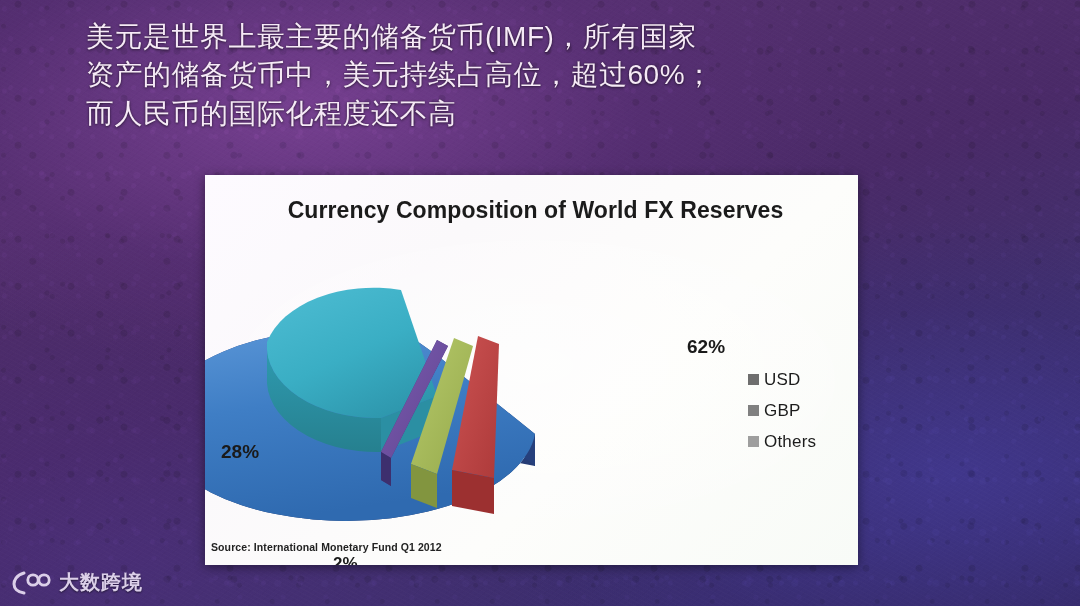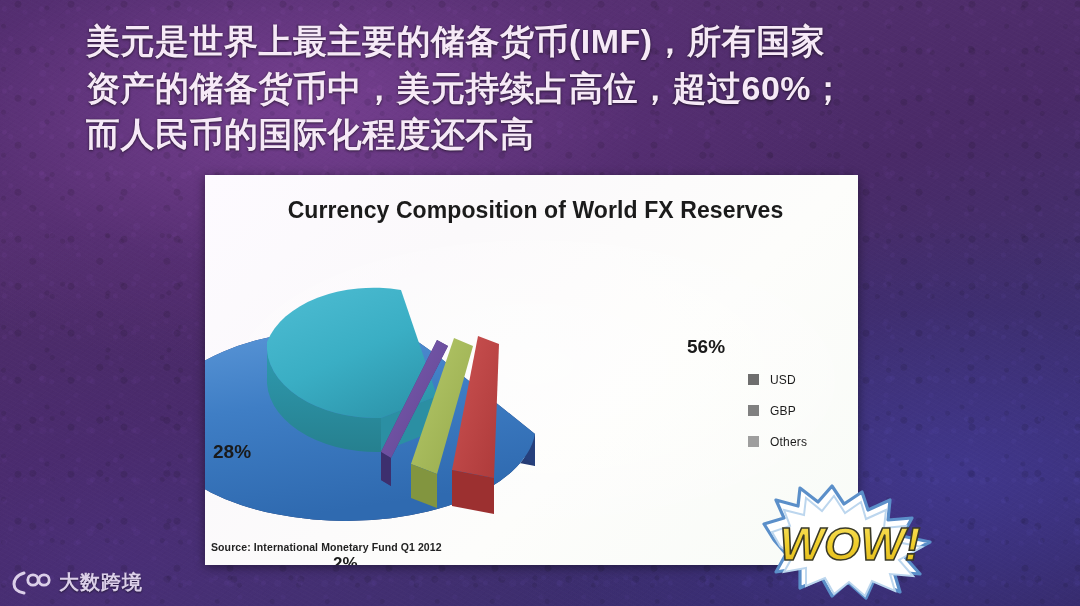--- a/index.html
+++ b/index.html
@@ -52,23 +52,23 @@
   }
 
   
   #headline {
     position: absolute;
     left: 86px;
     top: 18px;
     width: 900px;
     z-index: 5;
     color: #f6e9f7;
-    font-size: 34px;
+    font-size: 28px;
     line-height: 1.37;
-    font-weight: 700;
+    font-weight: 400;
     letter-spacing: .5px;
     text-shadow: 0 1px 3px rgba(0,0,0,.55), 0 0 1px rgba(0,0,0,.5);
     white-space: pre-line;
   }
 
   
   #chart-panel {
     position: absolute;
     left: 205px;
     top: 175px;
@@ -121,36 +121,35 @@
     align-items: center;
     height: 31px;
   }
   .legend-swatch {
     width: 11px;
     height: 11px;
     margin-right: 5px;
     flex: 0 0 auto;
   }
   .legend-label {
-    font-size: 12px;
+    font-size: 17px;
     color: #1c1c1c;
     letter-spacing: .2px;
-    margin-left: 6px;
   }
 
   
   .pie-label {
     position: absolute;
     font-size: 19px;
     font-weight: 600;
     color: #1a1a1a;
     white-space: nowrap;
   }
   #lbl-usd   { left: 482px; top: 106px; }
-  #lbl-eur   { left: 8px;   top: 211px; }
+  #lbl-eur   { left: 16px;   top: 211px; }
   #lbl-gbp   { left: 128px; top: 324px; font-size: 17px; }
   #lbl-jpy   { left: 178px; top: 333px; font-size: 17px; }
 
   
   #wow {
     position: absolute;
     left: 762px;
     top: 484px;
     width: 182px;
     height: 116px;
@@ -286,21 +285,21 @@
         </g>
 
         <g>
           <path d="M 273 106 L 247 240 L 289 248 L 294 114 Z" fill="url(#gOthTop)"></path>
           <path d="M 247 240 L 247 276 L 289 284 L 289 248 Z" fill="#9c3030"></path>
           <path d="M 289 248 L 289 284 L 294 150 L 294 114 Z" fill="#a83838" opacity="0"></path>
         </g>
       </svg>
 
       
-      <div class="pie-label" id="lbl-usd">56%</div>
+      <div class="pie-label" id="lbl-usd">62%</div>
       <div class="pie-label" id="lbl-eur">28%</div>
       <div class="pie-label" id="lbl-gbp">2%</div>
       <div class="pie-label" id="lbl-jpy">4%</div>
       
 
       
       <div id="legend">
         <div class="legend-row">
           <span class="legend-swatch" style="background:#6e6e6e"></span>
           <span class="legend-label">USD</span>
@@ -312,44 +311,20 @@
         <div class="legend-row">
           <span class="legend-swatch" style="background:#9e9e9e"></span>
           <span class="legend-label">Others</span>
         </div>
       </div>
     </div>
 
     <div id="chart-source">Source: International Monetary Fund Q1 2012</div>
   </div>
 
-  <div id="wow">
-    <svg width="182" height="116" viewBox="0 0 182 116">
-      <defs>
-        <linearGradient id="wowFill" x1="0" y1="0" x2="0" y2="1">
-          <stop offset="0%" stop-color="#f8e36a"></stop>
-          <stop offset="50%" stop-color="#f0cf2c"></stop>
-          <stop offset="100%" stop-color="#e0b81c"></stop>
-        </linearGradient>
-      </defs>
-
-      <path d="M 12 56 L 2 40 L 22 34 L 14 16 L 36 22 L 38 4 L 56 18
-               L 70 2 L 82 20 L 100 8 L 106 26 L 128 16 L 126 36
-               L 150 34 L 140 52 L 168 58 L 142 72 L 158 90 L 132 88
-               L 138 108 L 112 96 L 104 114 L 86 98 L 70 112 L 60 94
-               L 38 104 L 38 84 L 14 88 L 24 70 Z" fill="#ffffff" stroke="#5b8fc9" stroke-width="3.2" stroke-linejoin="round"></path>
-      <path d="M 18 62 L 10 48 L 28 42 L 22 26 L 42 31 L 44 14 L 60 27
-               L 72 12 L 83 29 L 99 18 L 104 35 L 124 26 L 122 44
-               L 144 42 L 135 58 L 160 63 L 137 76 L 151 92 L 128 90
-               L 133 107 L 110 97 L 103 112 L 87 98 L 72 110 L 63 94
-               L 44 102 L 44 84 L 22 88 L 31 72 Z" fill="#ffffff" stroke="#bcd6ee" stroke-width="2"></path>
-
-      <text x="88" y="76" text-anchor="middle" font-family="'Liberation Sans', sans-serif" font-size="47" font-weight="700" font-style="italic" fill="url(#wowFill)" stroke="#3a3a28" stroke-width="1.6">WOW!</text>
-    </svg>
-  </div>
 
   <div id="watermark">
     <svg width="40" height="24" viewBox="0 0 40 24">
       <path d="M 12 2 C 4 4 2 10 2 13 C 2 17 5 21 12 22" fill="none" stroke="#e7dcf2" stroke-width="3" stroke-linecap="round"></path>
       <circle cx="21" cy="9" r="5.2" fill="none" stroke="#e7dcf2" stroke-width="2.8"></circle>
       <circle cx="32" cy="9" r="5.2" fill="none" stroke="#e7dcf2" stroke-width="2.8"></circle>
     </svg>
     <span class="wm-text">大数跨境</span>
   </div>
 

